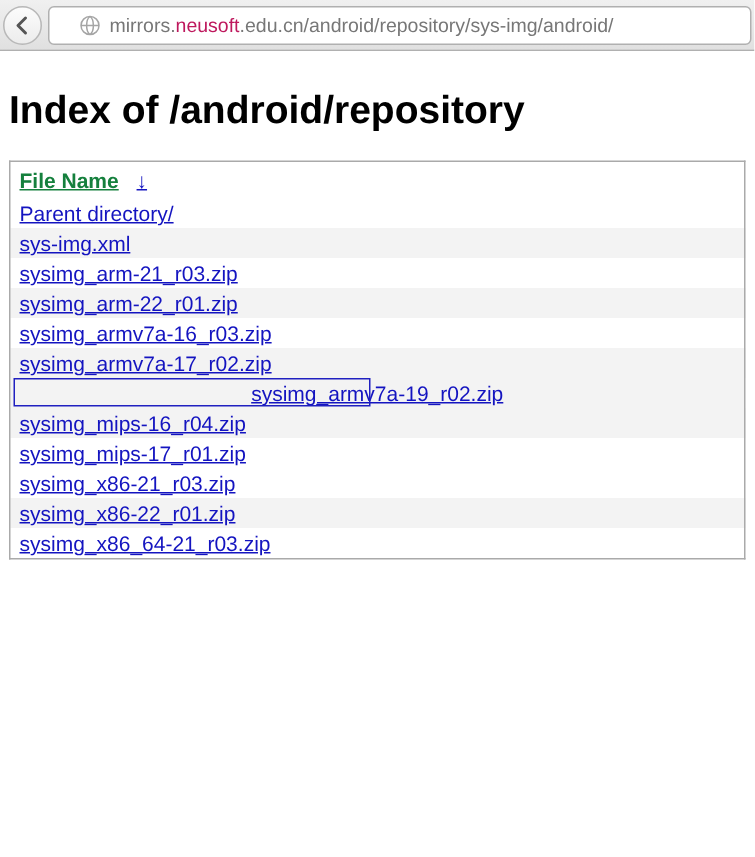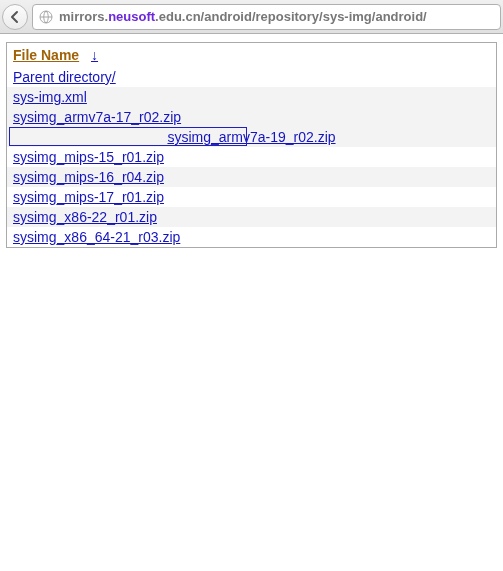--- a/index.html
+++ b/index.html
@@ -1,27 +1,27 @@
 <!DOCTYPE html>
 <html><head>
 <meta charset="utf-8">
 <style>
 * { margin: 0; padding: 0; box-sizing: border-box; }
 body { font-family: Arial, sans-serif; width: 503px; height: 571px; overflow: hidden; background: #fff; }
 
 .toolbar { background: linear-gradient(#f0f0f0, #e0e0e0); height: 34px; display: flex; align-items: center; border-bottom: 1px solid #b0b0b0; padding: 0 2px; }
 .back-btn { width: 26px; height: 26px; border-radius: 50%; background: linear-gradient(#fcfcfc, #ececec); border: 1px solid #b8b8b8; display: flex; align-items: center; justify-content: center; cursor: pointer; margin-right: 4px; }
-.url-bar { flex: 1; height: 26px; background: #fff; border: 1px solid #b0b0b0; border-radius: 4px; display: flex; align-items: center; padding: 0 6px; font-size: 13px; color: #777; font-weight: bold; }
+.url-bar { flex: 1; height: 26px; background: #fff; border: 1px solid #b0b0b0; border-radius: 4px; display: flex; align-items: center; padding: 0 20px; font-size: 13px; color: #777; }
 .url-bar .globe { margin-right: 6px; opacity: 0.75; display: flex; }
-.url-bar .highlight { color: #6d28d9; }
+.url-bar .highlight { color: #be185d; }
 .content { padding: 8px 6px; }
 h1 { font-size: 26px; font-weight: bold; margin: 16px 0 18px 0; white-space: nowrap; }
 table { width: 100%; border-collapse: collapse; border: 1px solid #aaa; }
 th { text-align: left; padding: 4px 6px; font-size: 14px; }
-th a { color: #a16207; font-weight: bold; }
+th a { color: #15803d; font-weight: bold; }
 th .arrow { color: #1414c0; text-decoration: underline; margin-left: 8px; }
 td { padding: 2px 6px; font-size: 14px; }
 td a { color: #1414c0; text-decoration: underline; }
 tr.even td { background: #f3f3f3; }
 tr.odd td { background: #fff; }
 .box td { position: relative; text-align: center; }
 .box td::after { content: ""; position: absolute; top: 0; bottom: 1px; left: 2px; border: 1px solid #2020c0; pointer-events: none; }
 .box-w1 td::after { width: 236px; }
 .box-w2 td::after { width: 196px; }
 </style>
@@ -41,50 +41,60 @@
           <path d="M1 7 H13 M7 1 C4 3 4 11 7 13 M7 1 C10 3 10 11 7 13" fill="none" stroke="#888" stroke-width="1"></path>
         </svg>
     </span>
     <span>mirrors.</span>
       <span class="highlight">neusoft</span>
       <span>.edu.cn/android/repository/sys-img/android/</span>
   </div>
 </div>
 
 <div class="content">
+  <h1>Index of /android/repository</h1>
   <table>
     <thead>
       <tr>
         <th>
           <a href="#">File Name</a>
           <a href="#" class="arrow">↓</a>
         </th>
       </tr>
     </thead>
     <tbody id="tbody">
         <tr class="odd">
           <td><a href="#">Parent directory/</a></td>
         </tr>
         <tr class="even">
           <td><a href="#">sys-img.xml</a></td>
         </tr>
+        <tr class="odd">
+          <td><a href="#">sysimg_arm-21_r03.zip</a></td>
+        </tr>
+        <tr class="even">
+          <td><a href="#">sysimg_arm-22_r01.zip</a></td>
+        </tr>
+        <tr class="odd">
+          <td><a href="#">sysimg_armv7a-16_r03.zip</a></td>
+        </tr>
         <tr class="even">
           <td><a href="#">sysimg_armv7a-17_r02.zip</a></td>
         </tr>
         <tr class="even box box-w1">
           <td><a href="#">sysimg_armv7a-19_r02.zip</a></td>
         </tr>
-        <tr class="odd">
-          <td><a href="#">sysimg_mips-15_r01.zip</a></td>
-        </tr>
         <tr class="even">
           <td><a href="#">sysimg_mips-16_r04.zip</a></td>
         </tr>
         <tr class="odd">
           <td><a href="#">sysimg_mips-17_r01.zip</a></td>
+        </tr>
+        <tr class="odd">
+          <td><a href="#">sysimg_x86-21_r03.zip</a></td>
         </tr>
         <tr class="even">
           <td><a href="#">sysimg_x86-22_r01.zip</a></td>
         </tr>
         <tr class="odd">
           <td><a href="#">sysimg_x86_64-21_r03.zip</a></td>
         </tr>
       </tbody>
   </table>
 </div>

